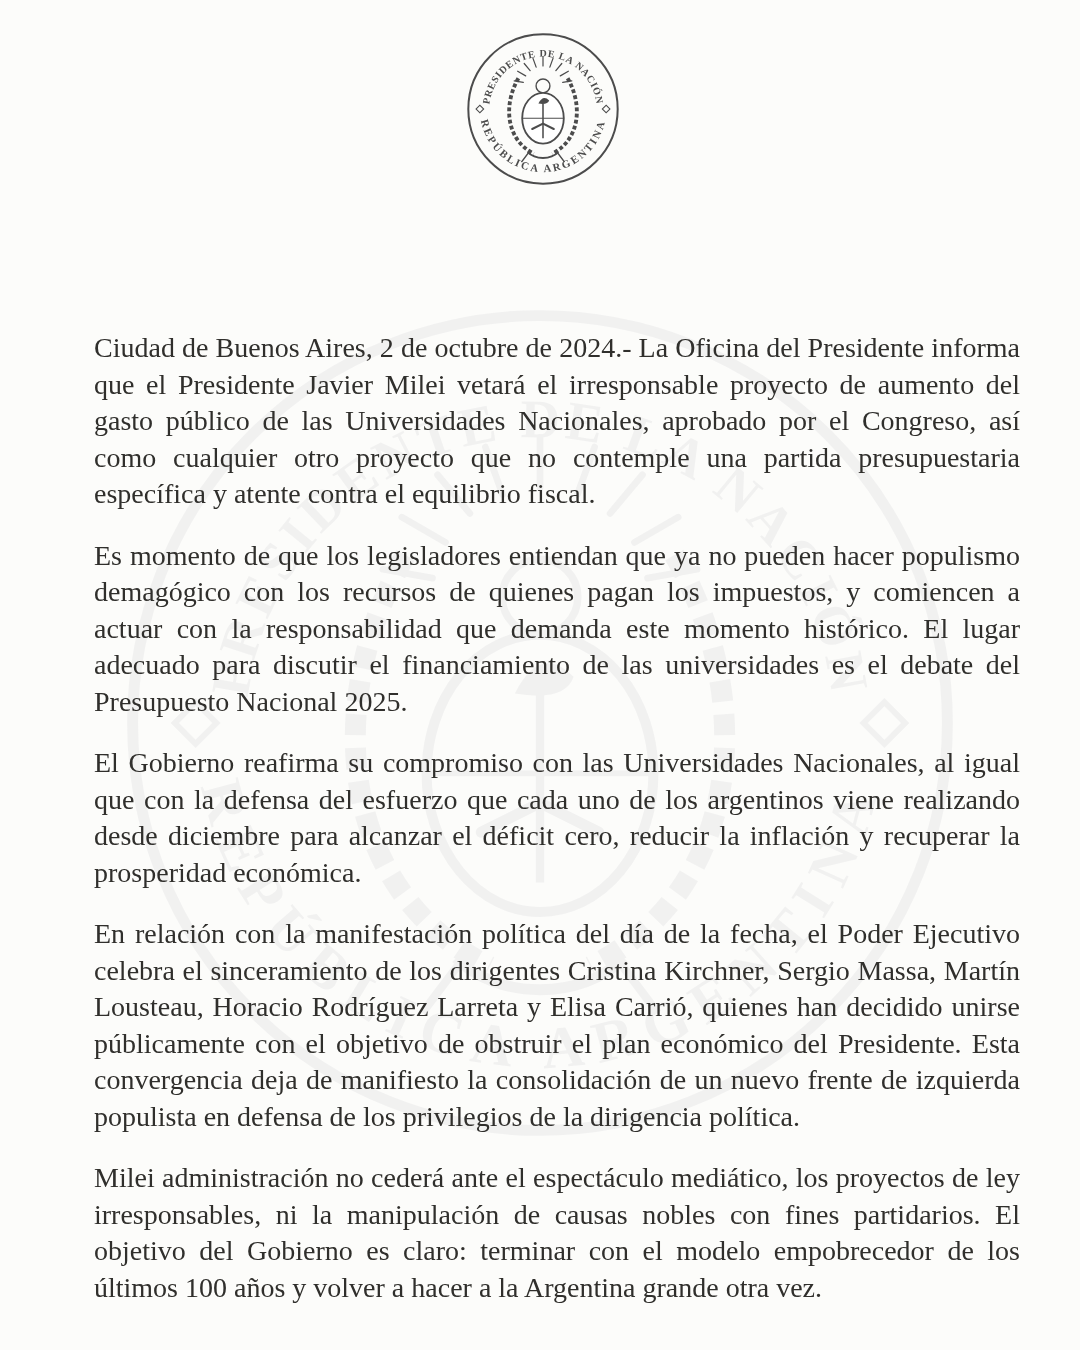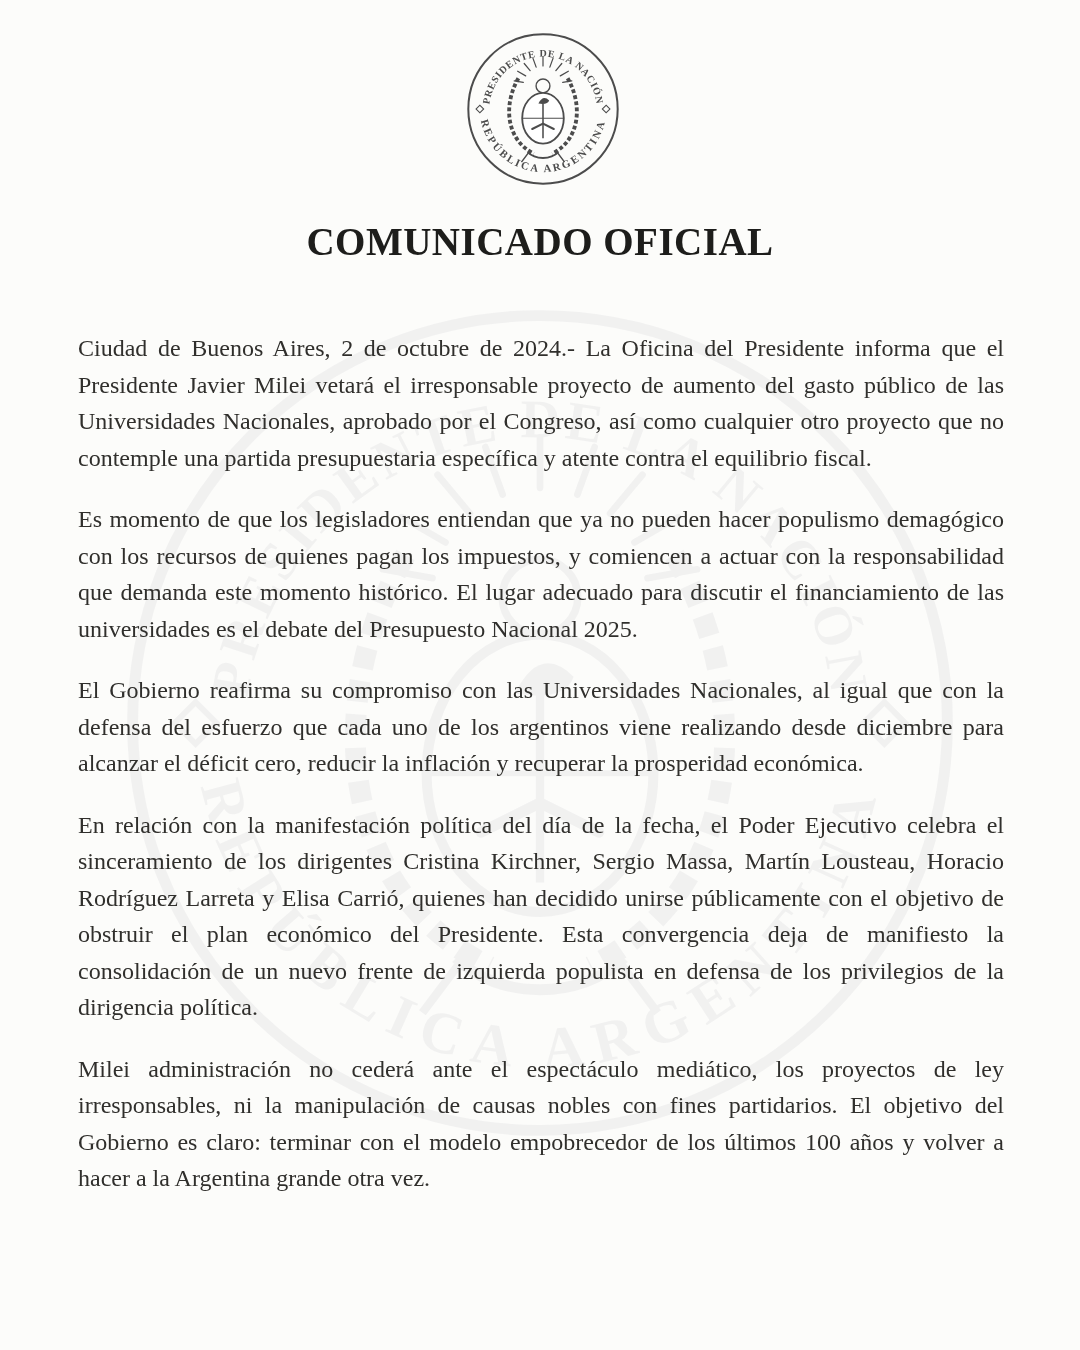--- a/index.html
+++ b/index.html
@@ -46,24 +46,24 @@
     margin: 0;
     text-align: center;
     font-size: 39px;
     font-weight: bold;
     letter-spacing: 0.5px;
     color: #1d1d1b;
   }
 
   .body {
     position: absolute;
-    left: 78px;
+    left: 94px;
     top: 330px;
     width: 926px;
-    font-size: 24px;
+    font-size: 28px;
     line-height: 36.5px;
     text-align: justify;
     color: #302f2c;
   }
   .body p { margin: 0 0 25px 0; }
 </style>
 </head>
 <body>
 
 <div class="page">
@@ -118,21 +118,20 @@
   </svg>
 
   <svg class="watermark" viewBox="0 0 200 200">
     <use href="#seal-emblem"></use>
   </svg>
 
   <svg class="header-seal" viewBox="0 0 200 200">
     <use href="#seal-emblem"></use>
   </svg>
 
-  <h1 class="title">COMUNICADO OFICIAL</h1>
 
   <div class="body">
     <p>Ciudad de Buenos Aires, 2 de octubre de 2024.- La Oficina del Presidente informa que el Presidente Javier Milei vetará el irresponsable proyecto de aumento del gasto público de las Universidades Nacionales, aprobado por el Congreso, así como cualquier otro proyecto que no contemple una partida presupuestaria específica y atente contra el equilibrio fiscal.</p>
     <p>Es momento de que los legisladores entiendan que ya no pueden hacer populismo demagógico con los recursos de quienes pagan los impuestos, y comiencen a actuar con la responsabilidad que demanda este momento histórico. El lugar adecuado para discutir el financiamiento de las universidades es el debate del Presupuesto Nacional 2025.</p>
     <p>El Gobierno reafirma su compromiso con las Universidades Nacionales, al igual que con la defensa del esfuerzo que cada uno de los argentinos viene realizando desde diciembre para alcanzar el déficit cero, reducir la inflación y recuperar la prosperidad económica.</p>
     <p>En relación con la manifestación política del día de la fecha, el Poder Ejecutivo celebra el sinceramiento de los dirigentes Cristina Kirchner, Sergio Massa, Martín Lousteau, Horacio Rodríguez Larreta y Elisa Carrió, quienes han decidido unirse públicamente con el objetivo de obstruir el plan económico del Presidente. Esta convergencia deja de manifiesto la consolidación de un nuevo frente de izquierda populista en defensa de los privilegios de la dirigencia política.</p>
     <p>Milei administración no cederá ante el espectáculo mediático, los proyectos de ley irresponsables, ni la manipulación de causas nobles con fines partidarios. El objetivo del Gobierno es claro: terminar con el modelo empobrecedor de los últimos 100 años y volver a hacer a la Argentina grande otra vez.</p>
   </div>
 
 </div>

